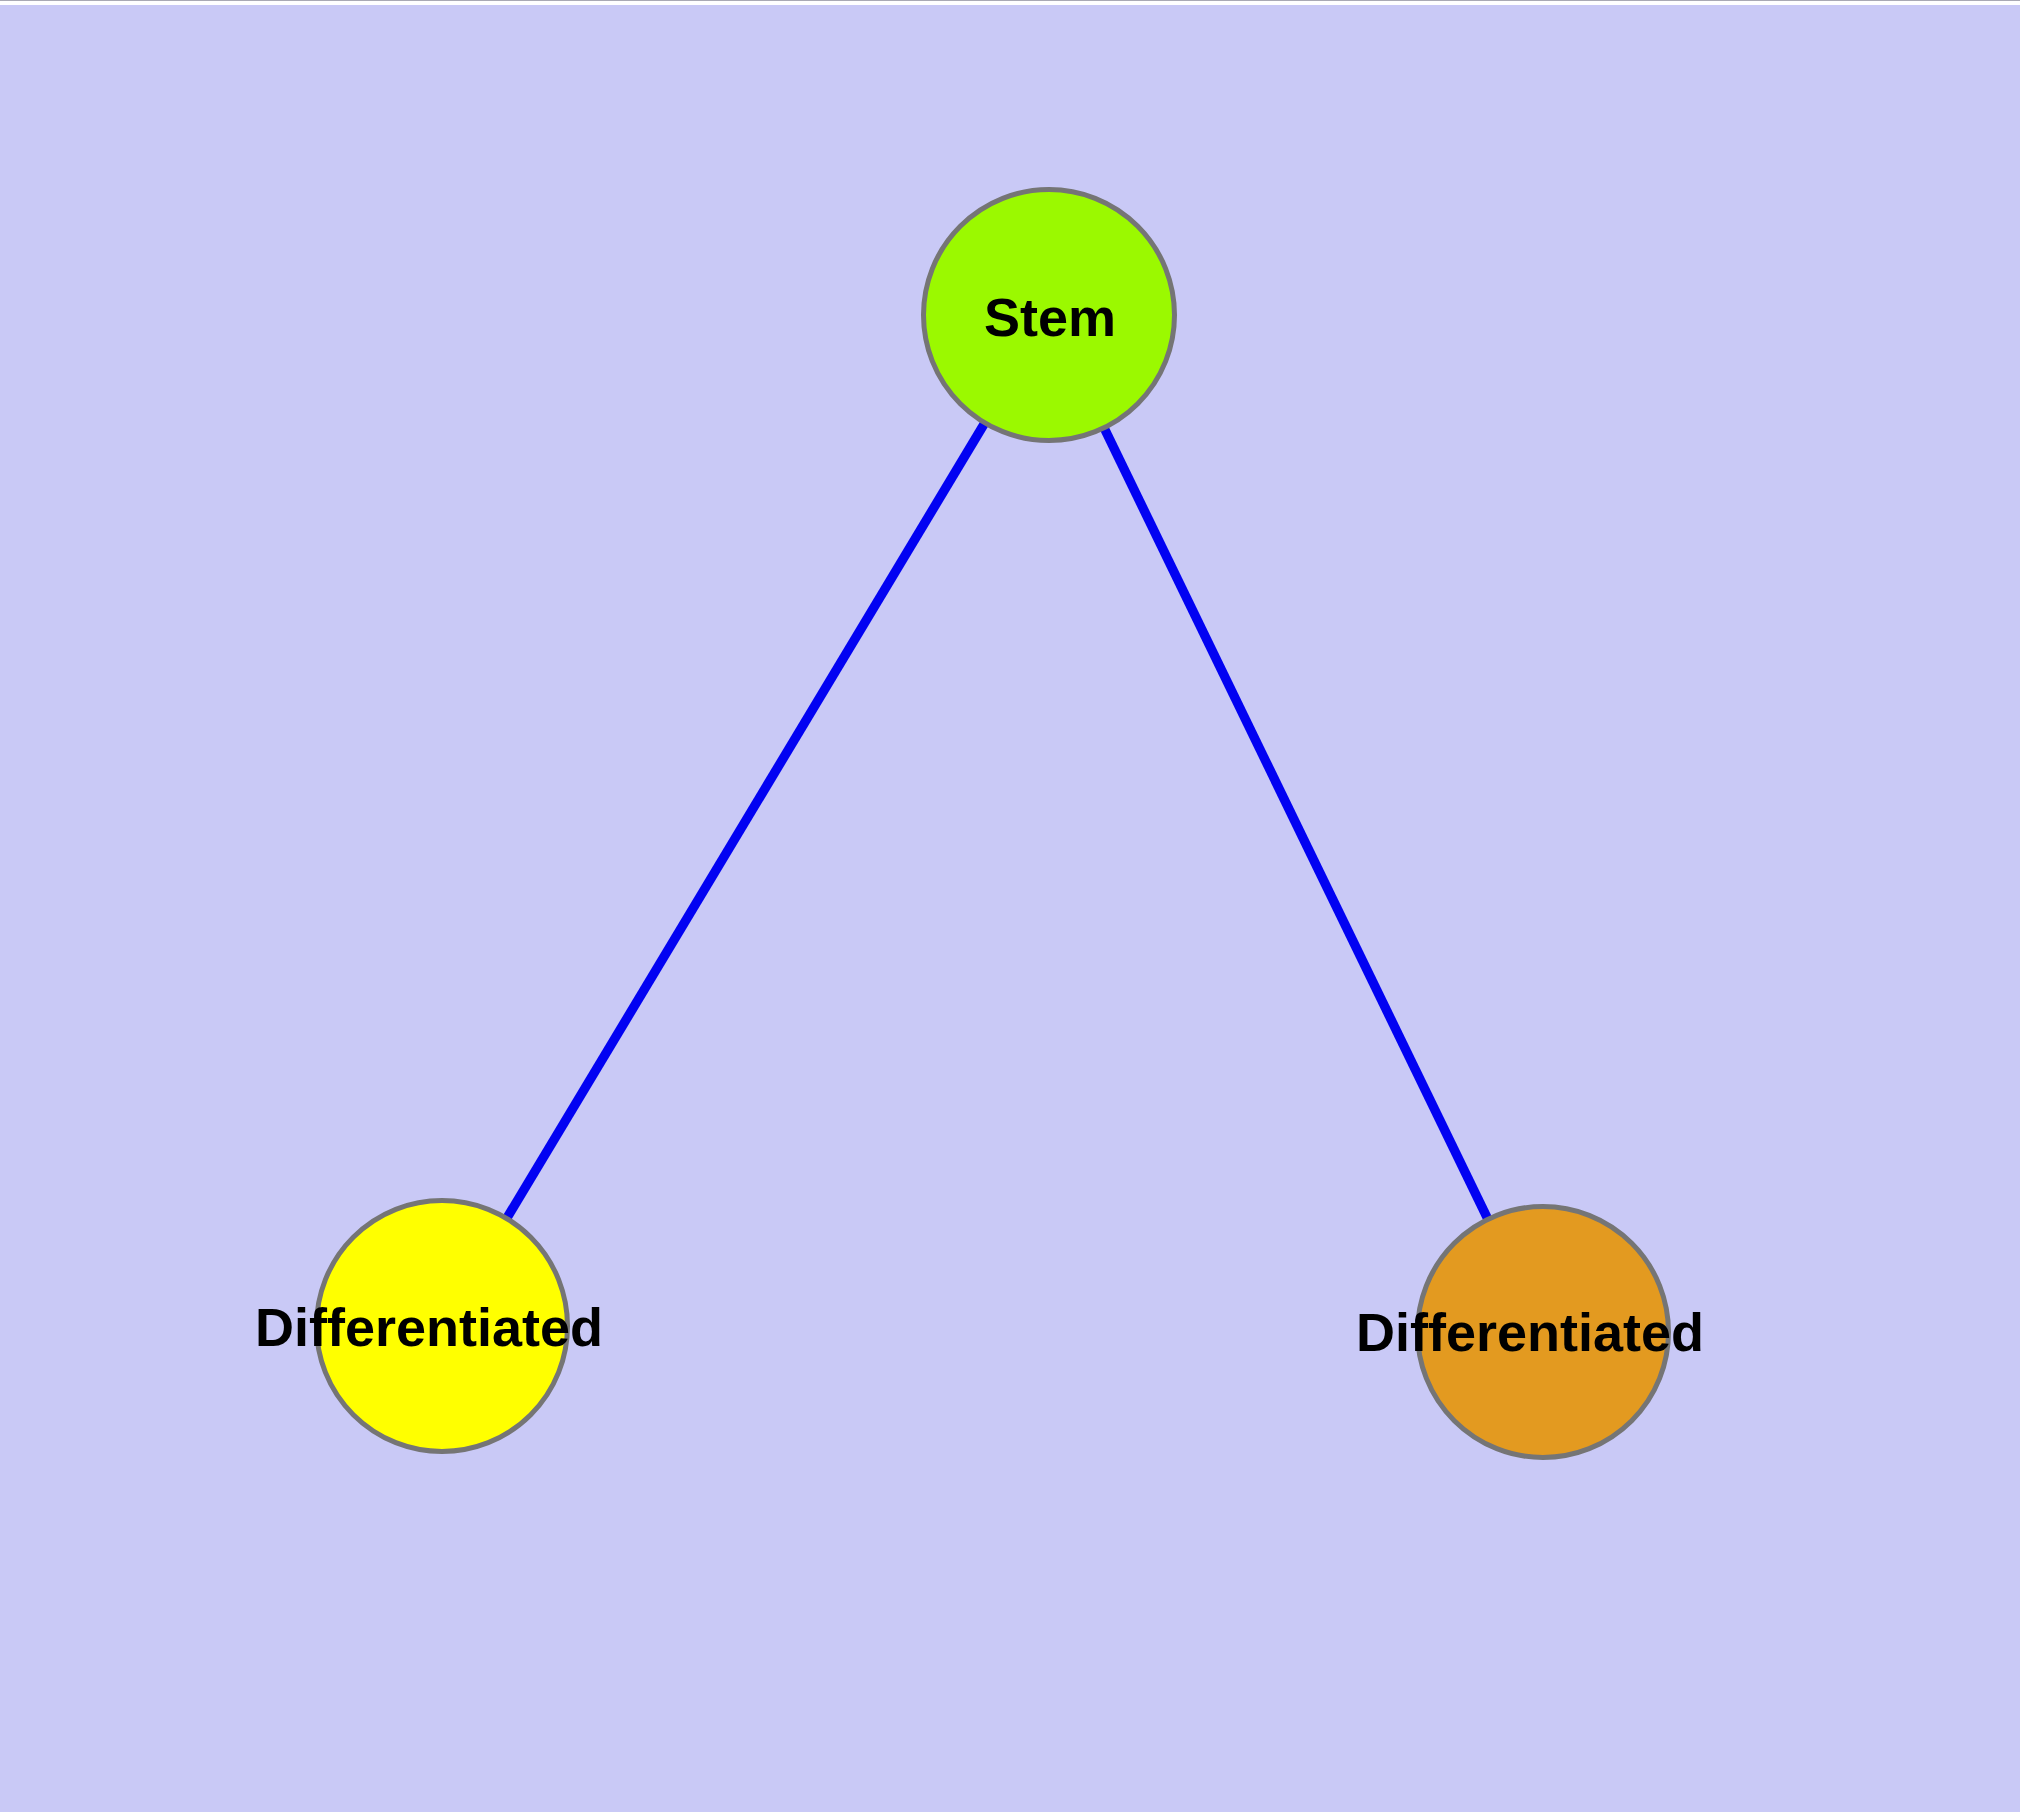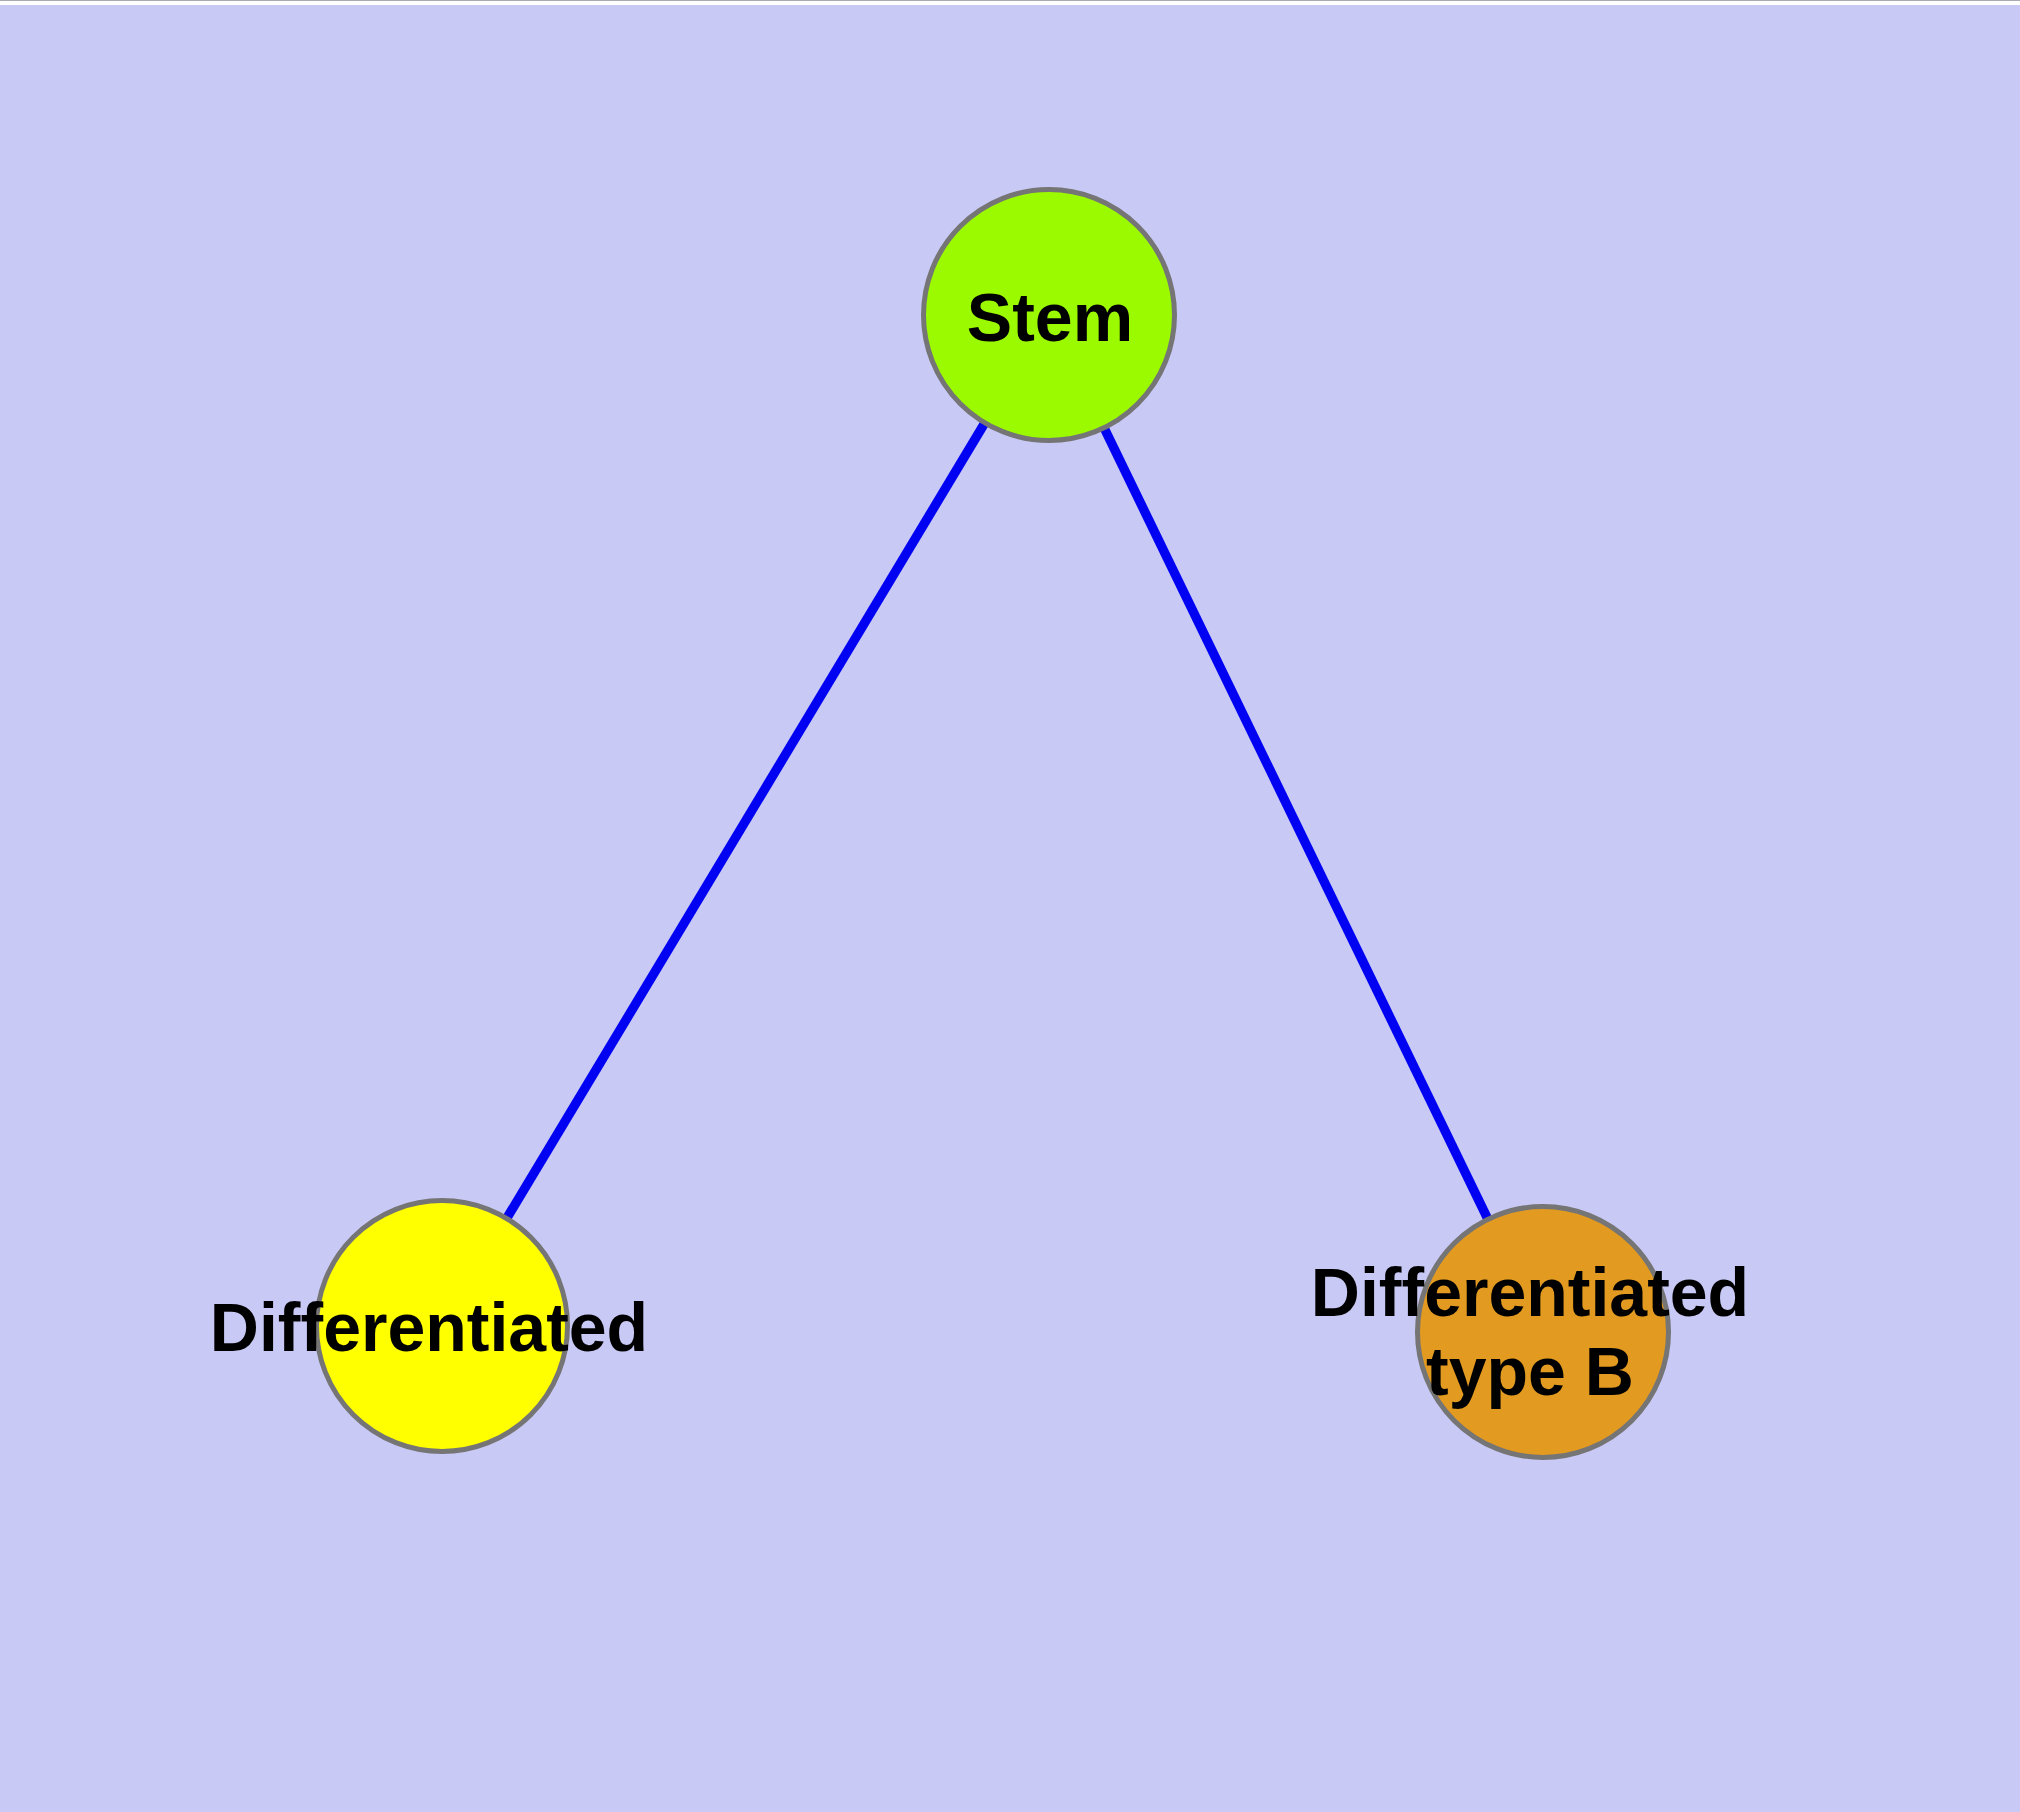--- a/index.html
+++ b/index.html
@@ -45,23 +45,23 @@
   }
   #node-stem   { left: 921px; top: 187px;  background: var(--stem-fill, #9BF900); }
   #node-type-a { left: 314px;  top: 1198px; background: var(--type-a-fill, #FFFF00); }
   #node-type-b { left: 1415px; top: 1204px; background: var(--type-b-fill, #E39A20); }
   .node-label {
     position: absolute;
     transform: translate(-50%, -50%);
     z-index: 3;
     color: var(--label, #000000);
     font-weight: 700;
-    font-size: 68px;
+    font-size: 54px;
     line-height: 1.16;
-    text-align: center;
+    text-align: right;
     white-space: nowrap;
   }
   .node-label .line { display: block; }
   #label-stem   { left: 1050px; top: 317px;  }
   #label-type-a { left: 429px;  top: 1327px; }
   #label-type-b { left: 1530px; top: 1332px; }
 </style>
 </head>
 <body>
 
@@ -81,17 +81,16 @@
   <div class="node-label" id="label-stem">
     <span class="line">Stem</span>
   </div>
 
   <div class="node-label" id="label-type-a">
     <span class="line">Differentiated</span>
   </div>
 
   <div class="node-label" id="label-type-b">
     <span class="line">Differentiated</span>
-    <span class="line">type B</span>
   </div>
 
 </div>
 
 
 </body></html>

